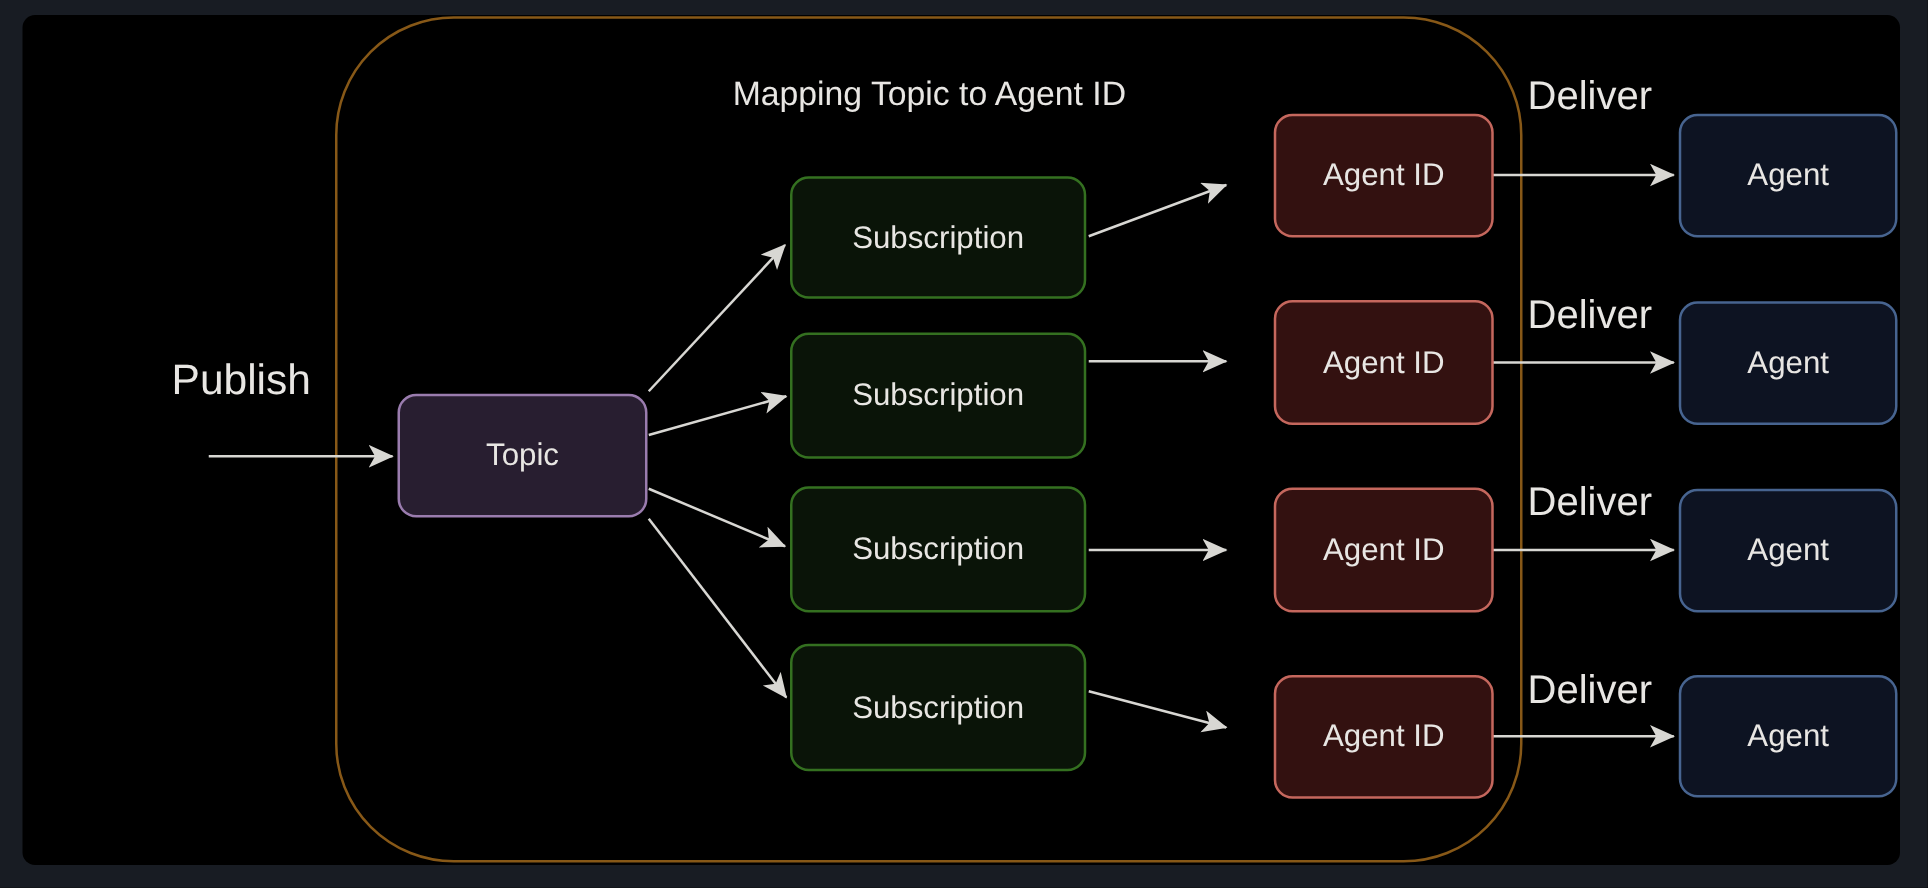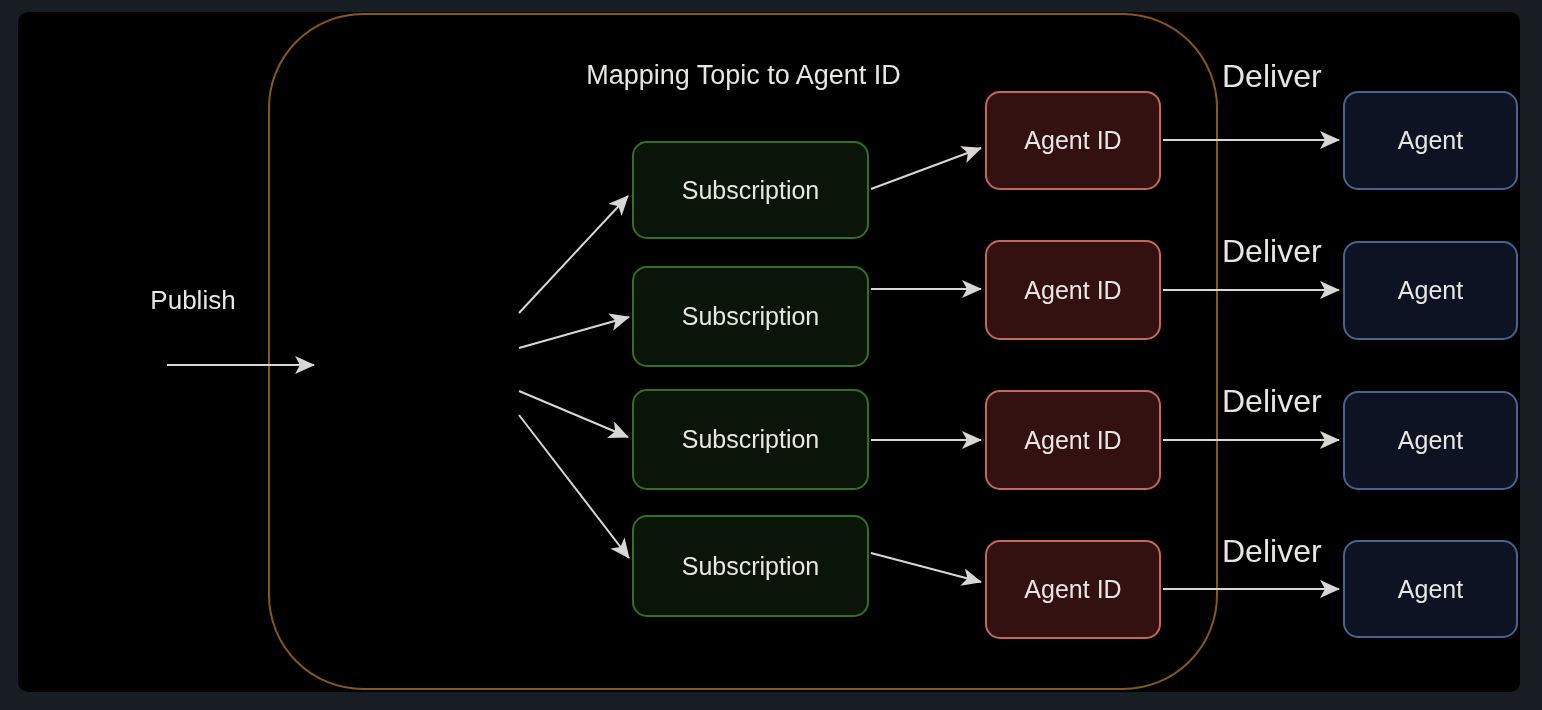--- a/index.html
+++ b/index.html
@@ -48,30 +48,30 @@
     border-style: solid;
     border-radius: 15px;
     display: flex;
     align-items: center;
     justify-content: center;
     font-size: 25px;
     text-align: center;
   }
   .node-topic       { background: var(--topic-fill, #281e30);        border-color: var(--topic-border, #9a7cae); }
   .node-subscription{ background: var(--subscription-fill, #0a1408); border-color: var(--subscription-border, #347020); justify-content: center; }
-  .node-agent-id    { background: var(--agent-id-fill, #331110);     border-color: var(--agent-id-border, #c5675d); }
+  .node-agent-id    { background: var(--agent-id-fill, #331110);     border-color: var(--agent-id-border, #c5675d); margin-left: 34px; }
   .node-agent       { background: var(--agent-fill, #0d1322);        border-color: var(--agent-border, #476490); }
   .edge-label {
     position: absolute;
     font-size: 32px;
     white-space: nowrap;
   }
   .free-label {
     position: absolute;
-    font-size: 26px;
+    font-size: 34px;
     white-space: nowrap;
     text-align: center;
   }
 </style>
 </head>
 <body>
 
 <div class="stage">
 
   <div class="canvas"></div>
@@ -100,20 +100,23 @@
 
       <line x1="1163" y1="140" x2="1339" y2="140" marker-end="url(#arrow)"></line>
       <line x1="1163" y1="290" x2="1339" y2="290" marker-end="url(#arrow)"></line>
       <line x1="1163" y1="440" x2="1339" y2="440" marker-end="url(#arrow)"></line>
       <line x1="1163" y1="589" x2="1339" y2="589" marker-end="url(#arrow)"></line>
     </g>
   </svg>
 
   <div class="free-label" style="left:133px; top:285px; width:120px;">Publish</div>
 
+  <div class="node node-topic" style="left:318px; top:315px; width:200px; height:99px;">
+    <span>Topic</span>
+  </div>
 
   <div class="node node-subscription" style="left:632px; top:141px; width:237px; height:98px;">
     <span>Subscription</span>
   </div>
   <div class="node node-subscription" style="left:632px; top:266px; width:237px; height:101px;">
     <span>Subscription</span>
   </div>
   <div class="node node-subscription" style="left:632px; top:389px; width:237px; height:101px;">
     <span>Subscription</span>
   </div>

